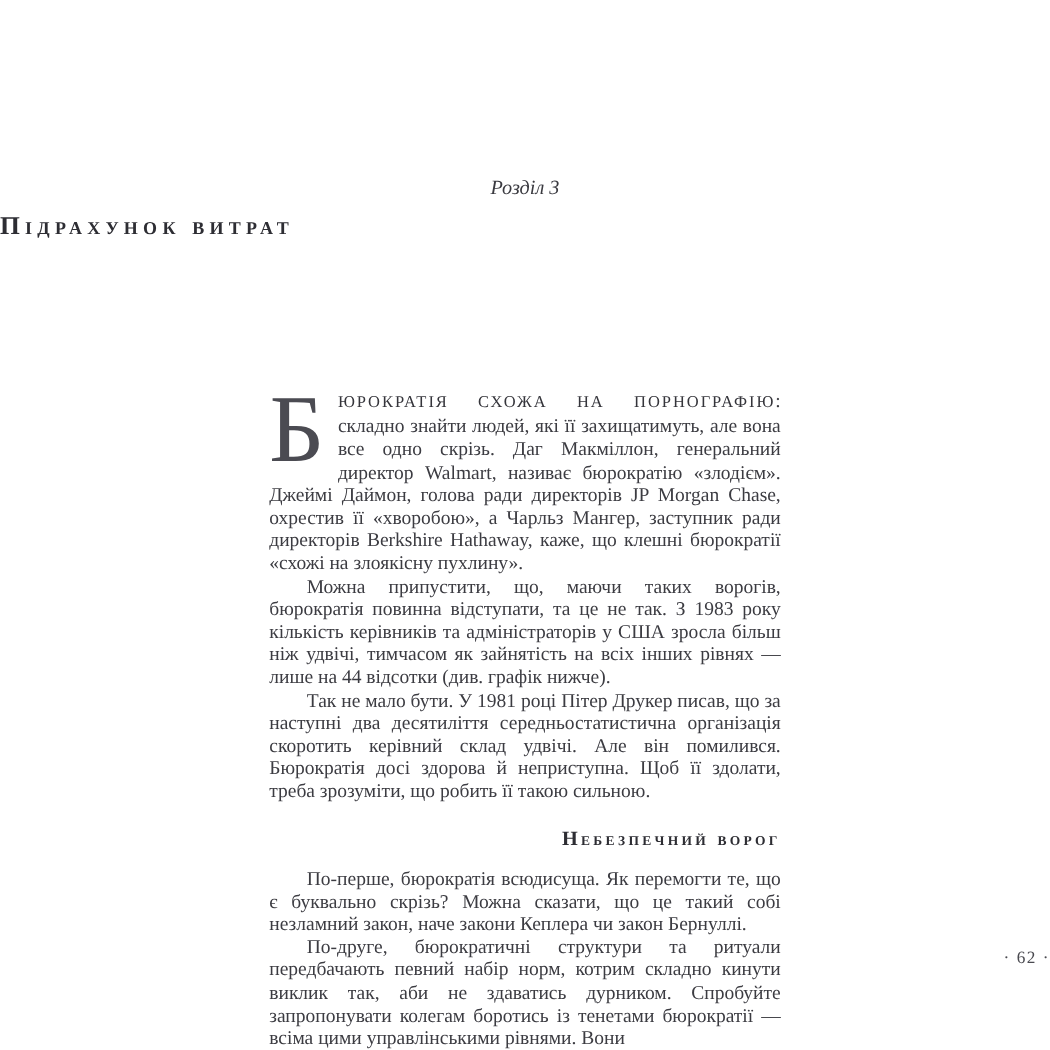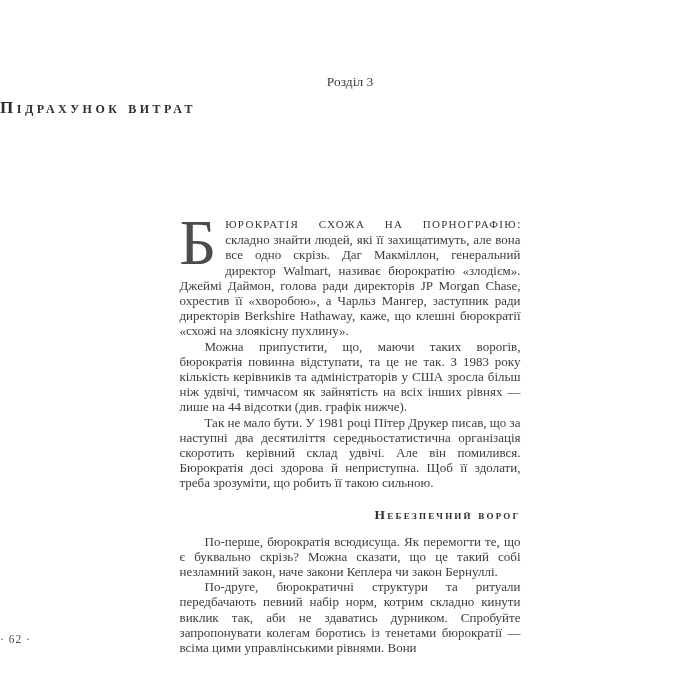--- a/index.html
+++ b/index.html
@@ -10,22 +10,23 @@
   .page {
     position: relative;
     width: 700px;
     height: 700px;
     background: #ffffff;
     font-family: "Liberation Serif", serif;
     color: #3c3c42;
     overflow: hidden;
   }
   .chapter-label {
-    padding-top: 74px;
+    padding-top: 117px;
     text-align: center;
+    font-style: italic;
     font-size: 13.5px;
     color: #3a3a40;
   }
   .chapter-title {
     margin: 8px 0 0 0;
     text-align: left;
     font-size: 17px;
     font-weight: bold;
     font-variant: small-caps;
     letter-spacing: 3.5px;
@@ -64,21 +65,21 @@
     font-weight: bold;
     font-variant: small-caps;
     letter-spacing: 2.2px;
     color: #2d2d33;
   }
   .folio {
     position: absolute;
     left: 0;
     right: 0;
     top: 633px;
-    text-align: left;
+    text-align: right;
     font-size: 11.5px;
     letter-spacing: 1px;
     color: #4a4a50;
   }
 </style>
 </head>
 <body>
 
 <div class="page">
 

